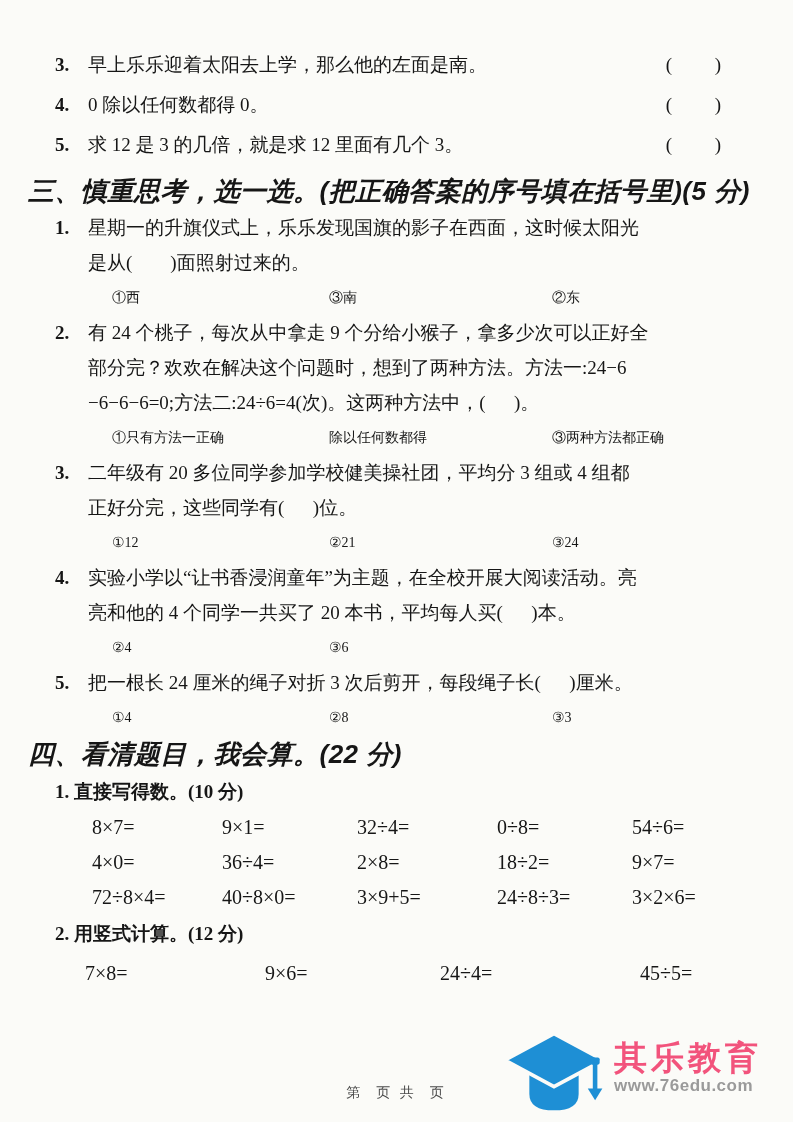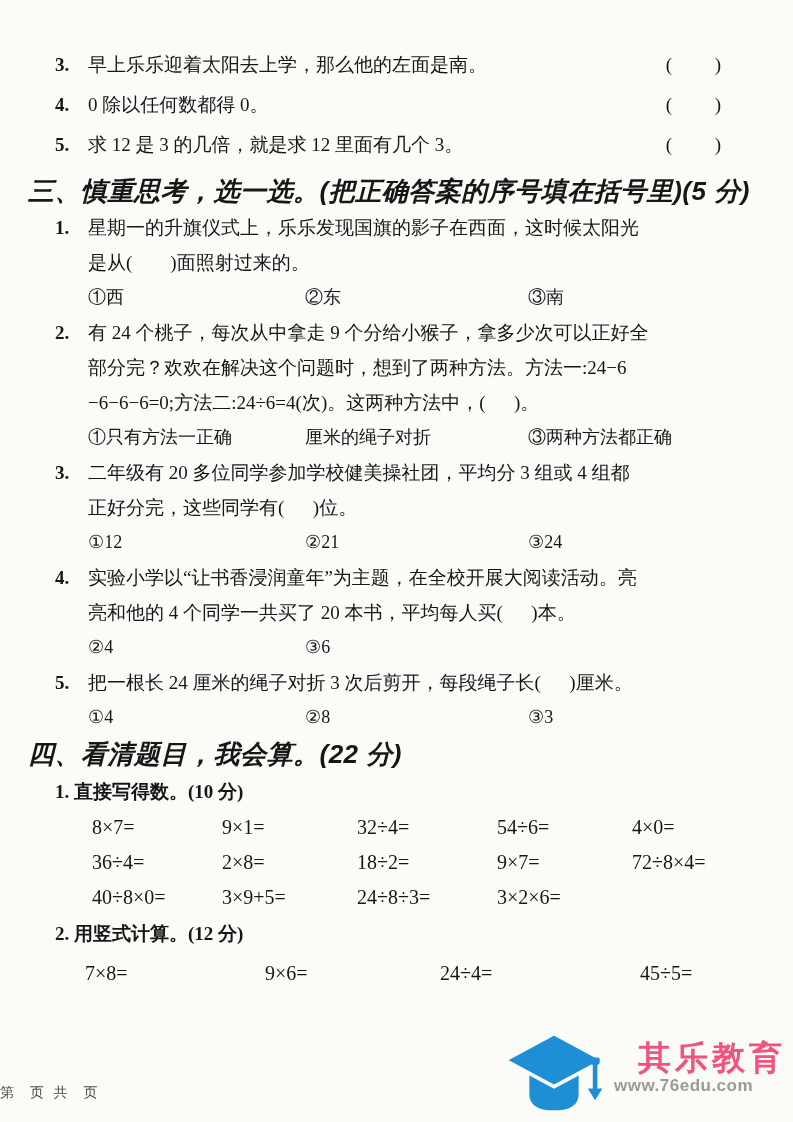--- a/index.html
+++ b/index.html
@@ -22,46 +22,46 @@
     font-weight:bold;font-size:26px;line-height:38px;height:38px;
     letter-spacing:0.5px;
     font-style:italic;
   }
 
   
   .q{display:flex;align-items:baseline;}
   .q-num{margin-left:27px;width:33px;font-weight:bold;font-size:19px;flex:0 0 auto;}
   .q-body{flex:1 1 auto;}
   .q-line{font-size:19px;line-height:35px;white-space:pre-wrap;}
-  .q-opts{display:grid;grid-template-columns:217px 223px auto;font-size:18px;line-height:35px;}
+  .q-opts{display:grid;grid-template-columns:217px 223px auto;font-size:14px;line-height:35px;margin-left:24px;}
 
   
   .sub-title{margin-left:27px;font-size:19px;font-weight:bold;line-height:37px;height:37px;}
   .calc-grid{
     margin-left:64px;display:grid;
     grid-template-columns:130px 135px 140px 135px auto;
     font-size:20px;line-height:35px;
   }
   .vert-grid{
     margin-left:57px;display:grid;
     grid-template-columns:180px 175px 200px auto;
     font-size:20px;line-height:42px;
   }
 
   
   .page-footer{
-    position:absolute;left:0;right:0;top:1084px;text-align:left;
+    position:absolute;left:0;right:0;top:1084px;text-align:center;
     font-size:14px;color:#4a4a4a;white-space:pre;letter-spacing:3px;
   }
   .logo{position:absolute;left:498px;top:1030px;width:270px;height:84px;display:flex;align-items:flex-start;}
   .logo-cap{flex:0 0 auto;width:112px;height:84px;}
   .logo-textcol{flex:0 0 auto;margin-left:4px;padding-top:10px;}
   .logo-brand{
     font-family:"Liberation Sans","DejaVu Sans",sans-serif;
-    font-weight:bold;font-size:33px;line-height:36px;letter-spacing:4px;margin-left:24px;
+    font-weight:bold;font-size:33px;line-height:36px;letter-spacing:4px;
   }
   .logo-url{
     font-family:"Liberation Sans","DejaVu Sans",sans-serif;
     font-weight:bold;font-size:17px;line-height:20px;letter-spacing:0.5px;
   }
 </style>
 </head>
 <body>
 
 <div class="sheet">
@@ -85,35 +85,35 @@
 
     <div class="sec-title">三、慎重思考，选一选。(把正确答案的序号填在括号里)(5 分)</div>
 
     <div class="q">
       <span class="q-num">1.</span>
       <div class="q-body">
         <div class="q-line">星期一的升旗仪式上，乐乐发现国旗的影子在西面，这时候太阳光</div>
         <div class="q-line">是从(        )面照射过来的。</div>
         <div class="q-opts">
           <span>①西</span>
+          <span>③南</span>
           <span>②东</span>
-          <span>③南</span>
         </div>
       </div>
     </div>
 
     <div class="q">
       <span class="q-num">2.</span>
       <div class="q-body">
         <div class="q-line">有 24 个桃子，每次从中拿走 9 个分给小猴子，拿多少次可以正好全</div>
         <div class="q-line">部分完？欢欢在解决这个问题时，想到了两种方法。方法一:24−6</div>
         <div class="q-line">−6−6−6=0;方法二:24÷6=4(次)。这两种方法中，(      )。</div>
         <div class="q-opts">
           <span>①只有方法一正确</span>
-          <span>厘米的绳子对折</span>
+          <span>除以任何数都得</span>
           <span>③两种方法都正确</span>
         </div>
       </div>
     </div>
 
     <div class="q">
       <span class="q-num">3.</span>
       <div class="q-body">
         <div class="q-line">二年级有 20 多位同学参加学校健美操社团，平均分 3 组或 4 组都</div>
         <div class="q-line">正好分完，这些同学有(      )位。</div>
@@ -149,20 +149,21 @@
       </div>
     </div>
 
     <div class="sec-title">四、看清题目，我会算。(22 分)</div>
 
     <div class="sub-title">1. 直接写得数。(10 分)</div>
     <div class="calc-grid">
       <span>8×7=</span>
       <span>9×1=</span>
       <span>32÷4=</span>
+      <span>0÷8=</span>
       <span>54÷6=</span>
       <span>4×0=</span>
       <span>36÷4=</span>
       <span>2×8=</span>
       <span>18÷2=</span>
       <span>9×7=</span>
       <span>72÷8×4=</span>
       <span>40÷8×0=</span>
       <span>3×9+5=</span>
       <span>24÷8÷3=</span>

